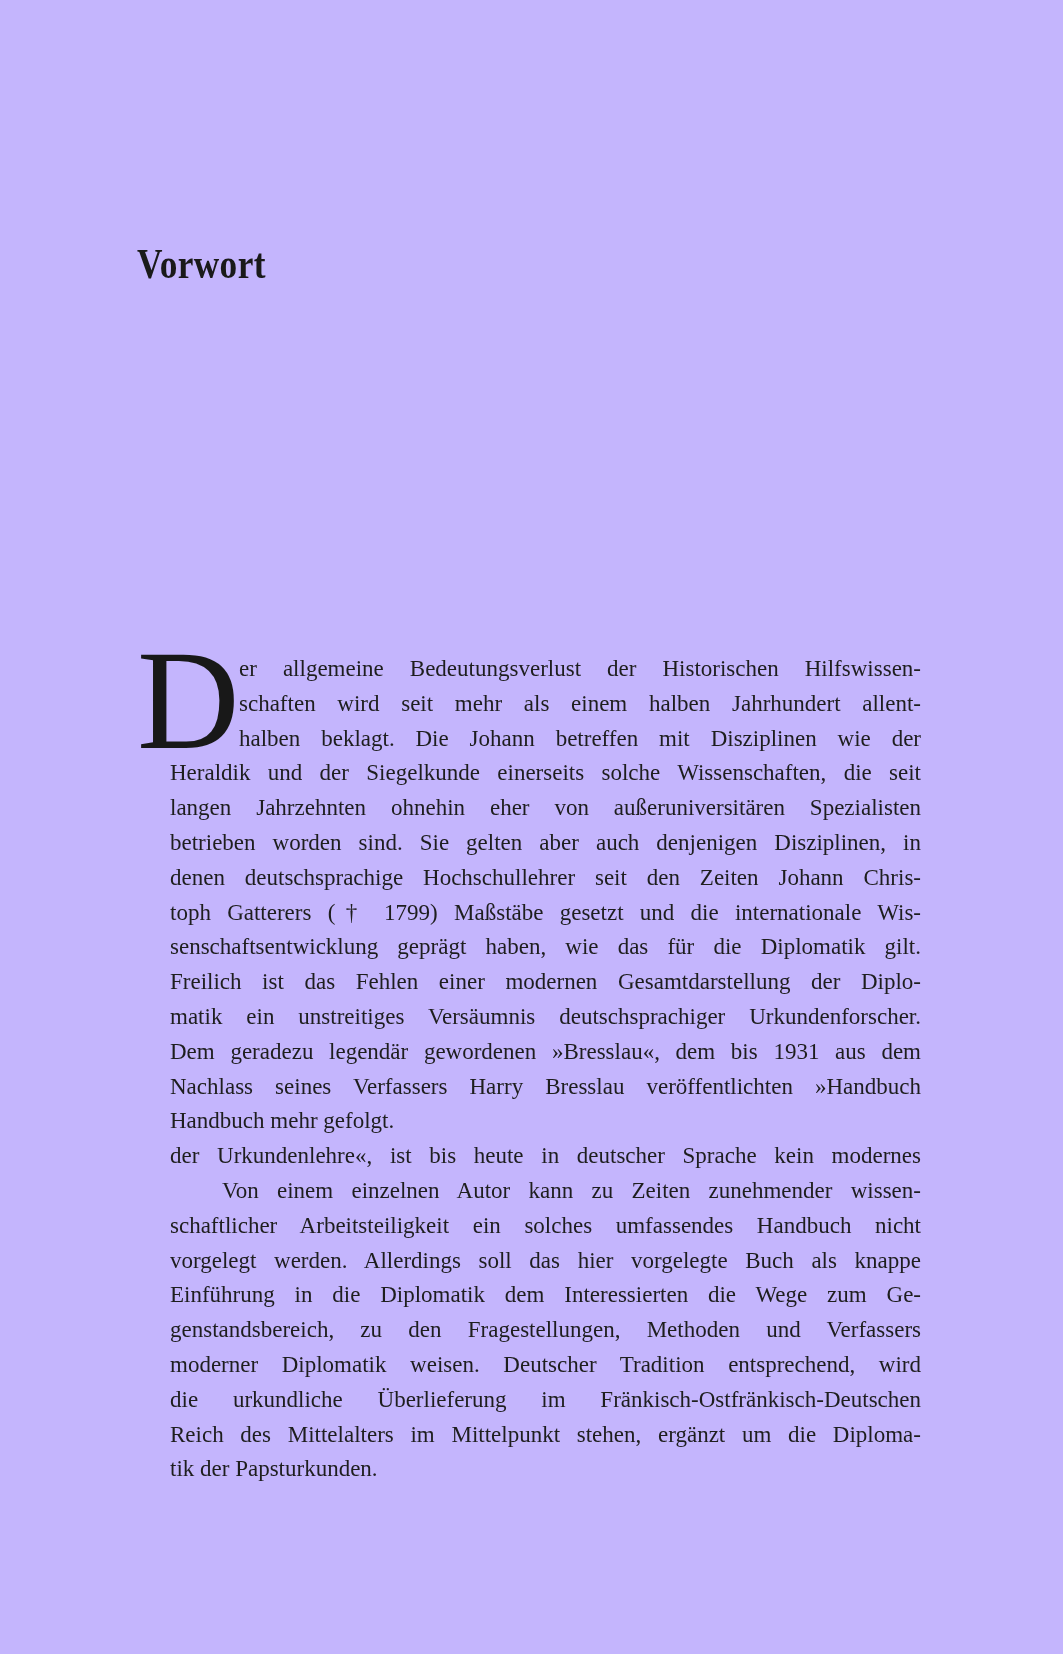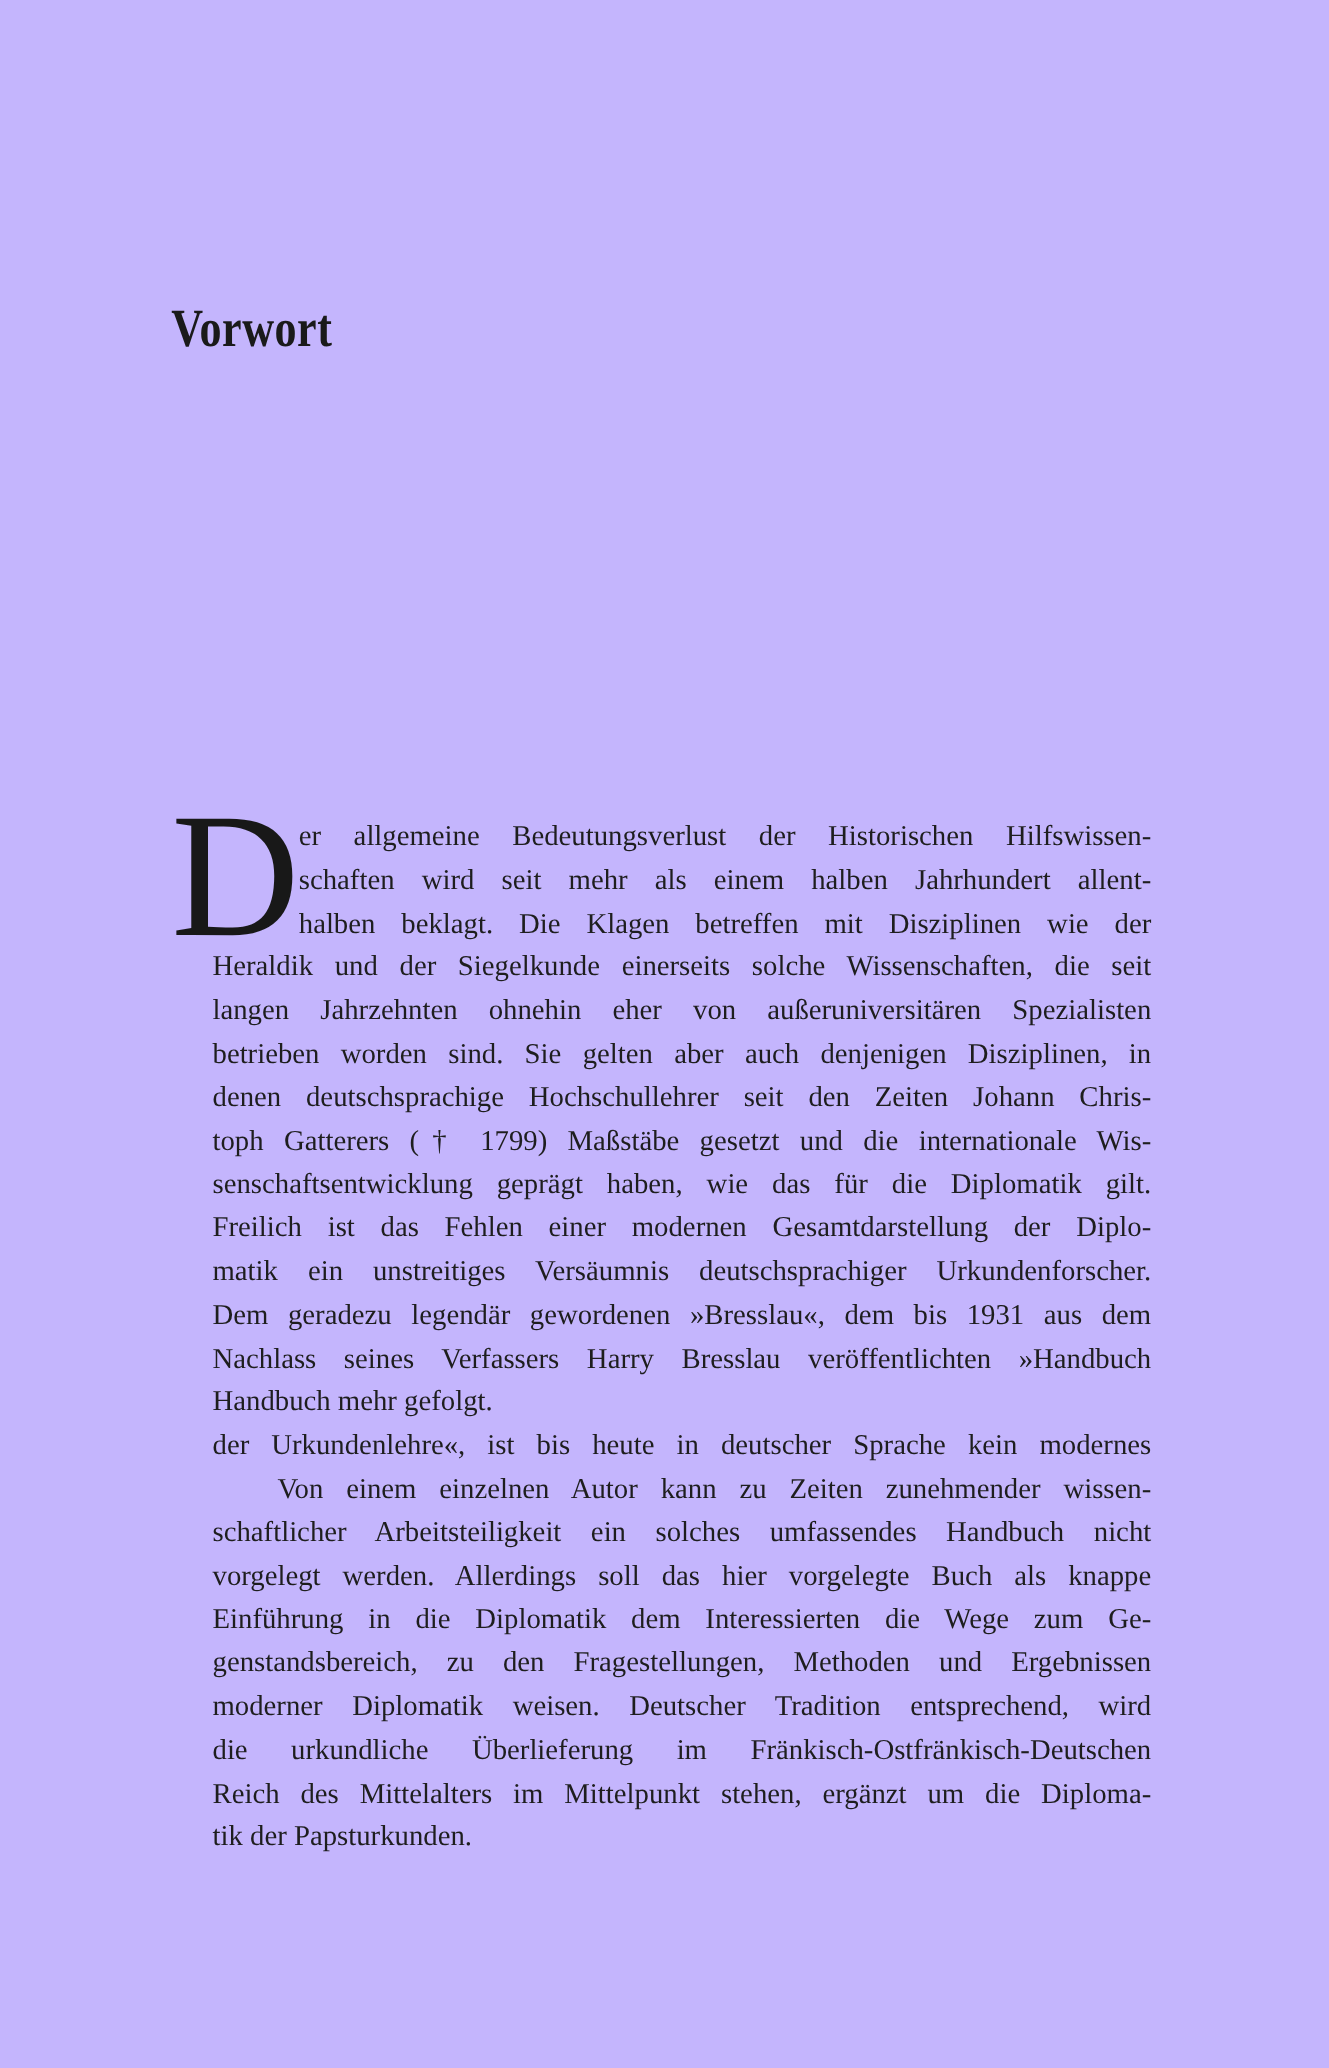--- a/index.html
+++ b/index.html
@@ -63,37 +63,37 @@
 </head>
 <body>
 
 <div class="page">
   <div class="content">
     <h1 class="title">Vorwort</h1>
     <div class="body-text">
         <span class="dropcap">D</span>
         <div class="line">er allgemeine Bedeutungsverlust der Historischen Hilfswissen-</div>
         <div class="line">schaften wird seit mehr als einem halben Jahrhundert allent-</div>
-        <div class="line">halben beklagt. Die Klagen betreffen mit Disziplinen wie der</div>
+        <div class="line">halben beklagt. Die Johann betreffen mit Disziplinen wie der</div>
         <div class="line">Heraldik und der Siegelkunde einerseits solche Wissenschaften, die seit</div>
         <div class="line">langen Jahrzehnten ohnehin eher von außeruniversitären Spezialisten</div>
         <div class="line">betrieben worden sind. Sie gelten aber auch denjenigen Disziplinen, in</div>
         <div class="line">denen deutschsprachige Hochschullehrer seit den Zeiten Johann Chris-</div>
         <div class="line">toph Gatterers († 1799) Maßstäbe gesetzt und die internationale Wis-</div>
         <div class="line">senschaftsentwicklung geprägt haben, wie das für die Diplomatik gilt.</div>
         <div class="line">Freilich ist das Fehlen einer modernen Gesamtdarstellung der Diplo-</div>
         <div class="line">matik ein unstreitiges Versäumnis deutschsprachiger Urkundenforscher.</div>
         <div class="line">Dem geradezu legendär gewordenen »Bresslau«, dem bis 1931 aus dem</div>
         <div class="line">Nachlass seines Verfassers Harry Bresslau veröffentlichten »Handbuch</div>
         <div class="line last">Handbuch mehr gefolgt.</div>
         <div class="line">der Urkundenlehre«, ist bis heute in deutscher Sprache kein modernes</div>
         <div class="line indent">Von einem einzelnen Autor kann zu Zeiten zunehmender wissen-</div>
         <div class="line">schaftlicher Arbeitsteiligkeit ein solches umfassendes Handbuch nicht</div>
         <div class="line">vorgelegt werden. Allerdings soll das hier vorgelegte Buch als knappe</div>
         <div class="line">Einführung in die Diplomatik dem Interessierten die Wege zum Ge-</div>
-        <div class="line">genstandsbereich, zu den Fragestellungen, Methoden und Ergebnissen</div>
+        <div class="line">genstandsbereich, zu den Fragestellungen, Methoden und Verfassers</div>
         <div class="line">moderner Diplomatik weisen. Deutscher Tradition entsprechend, wird</div>
         <div class="line">die urkundliche Überlieferung im Fränkisch-Ostfränkisch-Deutschen</div>
         <div class="line">Reich des Mittelalters im Mittelpunkt stehen, ergänzt um die Diploma-</div>
         <div class="line last">tik der Papsturkunden.</div>
       </div>
   </div>
 </div>
 
 </body></html>

